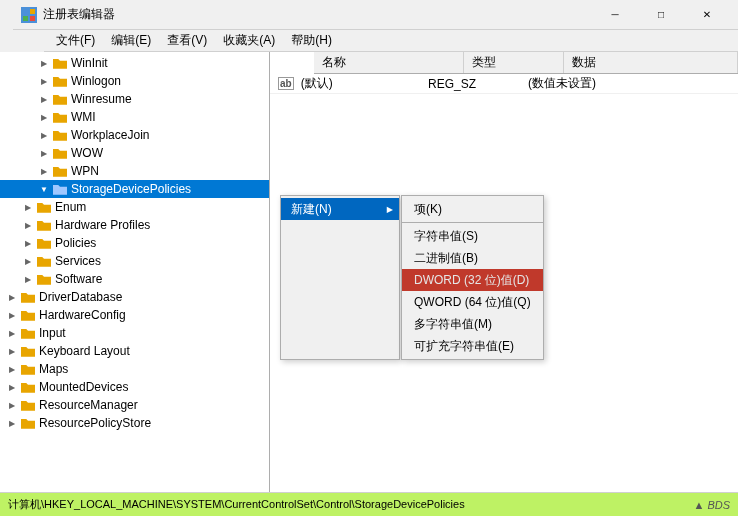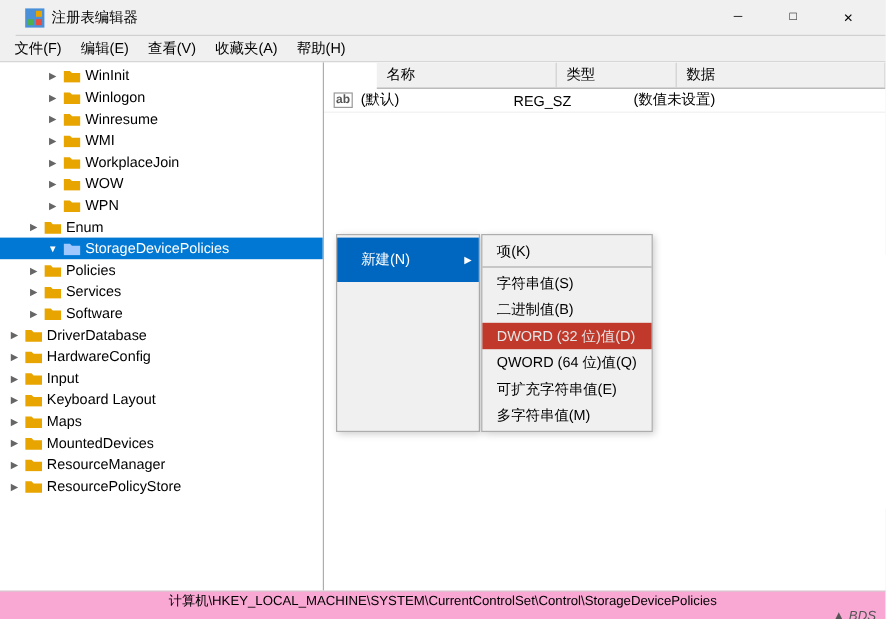--- a/index.html
+++ b/index.html
@@ -58,20 +58,21 @@
     }
 
     
     .menu-bar {
       height: 22px;
       background: #f0f0f0;
       display: flex;
       align-items: center;
       padding: 0 4px;
       border-bottom: 1px solid #d0d0d0;
+      margin-left: 44px;
     }
     .menu-item {
       padding: 2px 8px;
       cursor: pointer;
       font-size: 12px;
     }
 
     
     .main-content {
       display: flex;
@@ -183,28 +184,27 @@
       text-overflow: ellipsis;
       flex-shrink: 0;
     }
     .td-name { width: 150px; display: flex; align-items: center; gap: 4px; }
     .td-type { width: 100px; }
     .td-data { flex: 1; }
 
     
     .status-bar {
       height: 24px;
-      background: #f9a8d4;
+      background: #bef264;
       border-top: 1px solid #d0d0d0;
       display: flex;
       align-items: center;
       padding: 0 8px;
       font-size: 11px;
       color: #000;
-      flex-direction: column;
     }
     .status-bar-logo {
       margin-left: auto;
       font-size: 11px;
       color: #555;
       font-style: italic;
     }
 
     
     .context-menu-overlay {
@@ -218,22 +218,22 @@
     .context-menu {
       background: #f0f0f0;
       border: 1px solid #adadad;
       box-shadow: 2px 2px 6px rgba(0,0,0,0.2);
       min-width: 120px;
       padding: 2px 0;
     }
     .context-menu-item {
       display: flex;
       align-items: center;
-      height: 37px;
-      padding: 0 20px 0 20px;
+      height: 22px;
+      padding: 0 20px 0 10px;
       font-size: 12px;
       cursor: pointer;
       white-space: nowrap;
       position: relative;
     }
     .context-menu-item.has-sub::after {
       content: '▶';
       position: absolute;
       right: 6px;
       font-size: 8px;
@@ -356,40 +356,49 @@
       <div class="tree-item" style="padding-left:36px">
         <div class="expand-btn collapsed"></div>
         <div class="folder-icon folder-yellow">
           <svg viewBox="0 0 16 13" fill="currentColor">
               <path d="M0 2h6l2 2h8v9H0z"></path>
             </svg>
         </div>
         <span class="tree-label">WPN</span>
       </div>
 
-      <div class="tree-item" style="padding-left:20px">
-        <div class="expand-btn collapsed"></div>
-        <div class="folder-icon folder-yellow">
-          <svg viewBox="0 0 16 13" fill="currentColor">
-              <path d="M0 2h6l2 2h8v9H0z"></path>
-            </svg>
-        </div>
-        <span class="tree-label">Enum</span>
-      </div>
-
       <div class="tree-item selected" style="padding-left:36px">
         <div class="expand-btn expanded" style="color:white"></div>
         <div class="folder-icon" style="color:#a0c8ff">
           <svg viewBox="0 0 16 13" fill="currentColor">
               <path d="M0 2h6l2 2h8v9H0z"></path>
             </svg>
         </div>
         <span class="tree-label">StorageDevicePolicies</span>
       </div>
 
+      <div class="tree-item" style="padding-left:20px">
+        <div class="expand-btn collapsed"></div>
+        <div class="folder-icon folder-yellow">
+          <svg viewBox="0 0 16 13" fill="currentColor">
+              <path d="M0 2h6l2 2h8v9H0z"></path>
+            </svg>
+        </div>
+        <span class="tree-label">Enum</span>
+      </div>
+
+      <div class="tree-item" style="padding-left:20px">
+        <div class="expand-btn collapsed"></div>
+        <div class="folder-icon folder-yellow">
+          <svg viewBox="0 0 16 13" fill="currentColor">
+              <path d="M0 2h6l2 2h8v9H0z"></path>
+            </svg>
+        </div>
+        <span class="tree-label">Hardware Profiles</span>
+      </div>
 
       <div class="tree-item" style="padding-left:20px">
         <div class="expand-btn collapsed"></div>
         <div class="folder-icon folder-yellow">
           <svg viewBox="0 0 16 13" fill="currentColor">
               <path d="M0 2h6l2 2h8v9H0z"></path>
             </svg>
         </div>
         <span class="tree-label">Policies</span>
       </div>
@@ -540,24 +549,24 @@
     <div class="sub-menu-item">
       <span>二进制值(B)</span>
     </div>
     <div class="sub-menu-item highlighted-red">
       <span>DWORD (32 位)值(D)</span>
     </div>
     <div class="sub-menu-item">
       <span>QWORD (64 位)值(Q)</span>
     </div>
     <div class="sub-menu-item">
+      <span>多字符串值(M)</span>
+    </div>
+    <div class="sub-menu-item">
       <span>可扩充字符串值(E)</span>
-    </div>
-    <div class="sub-menu-item">
-      <span>多字符串值(M)</span>
     </div>
   </div>
 </div>
 
 <div class="status-bar">
   <span>计算机\HKEY_LOCAL_MACHINE\SYSTEM\CurrentControlSet\Control\StorageDevicePolicies</span>
   <span class="status-bar-logo">▲ BDS</span>
 </div>
 
 </body></html>

